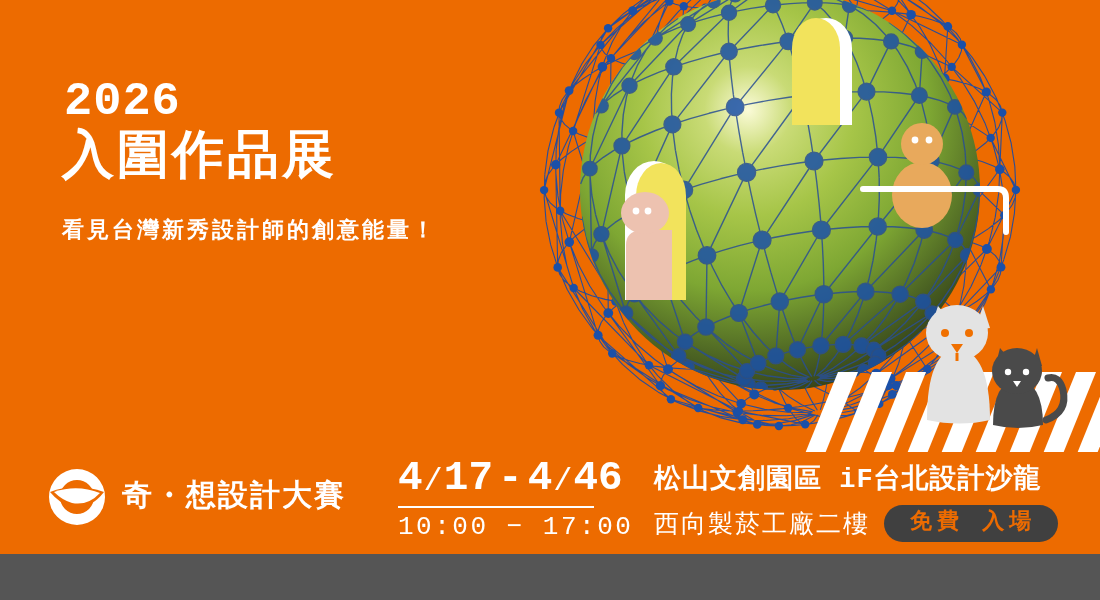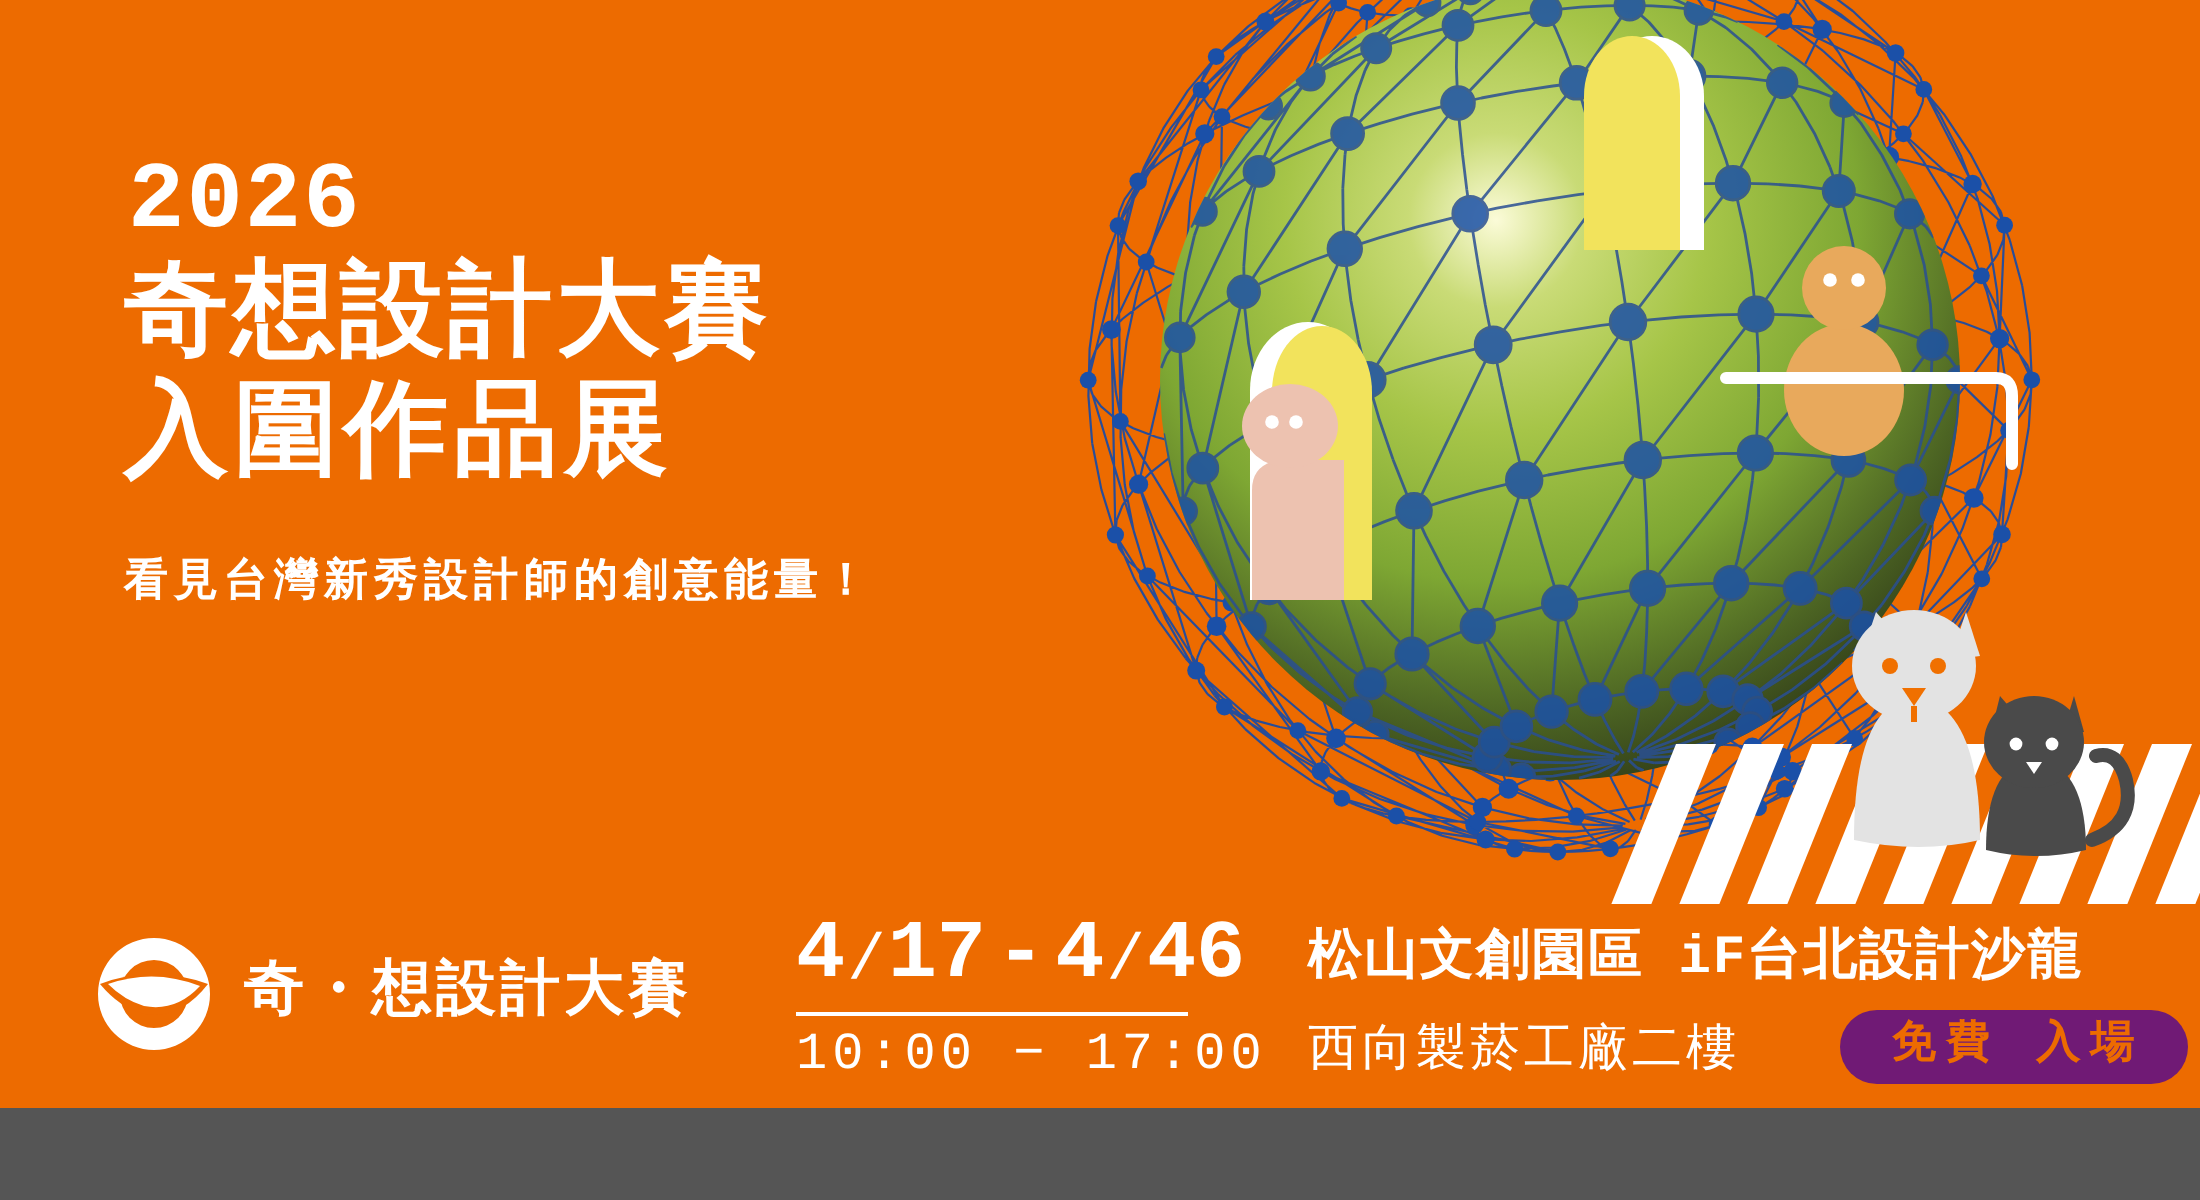--- a/index.html
+++ b/index.html
@@ -151,31 +151,30 @@
     font-size: 27px;
     font-weight: bold;
     letter-spacing: 1px;
     line-height: 1.1;
     white-space: nowrap;
   }
   .venue-row2 {
     display: flex;
     align-items: center;
     margin-top: 9px;
-    gap: 36px;
   }
   .venue-line2 {
     color: #FFFFFF;
     font-size: 25px;
     letter-spacing: 2px;
     white-space: nowrap;
   }
   .free-badge {
     margin-left: 14px;
-    background: #701a75;
+    background: #404040;
     color: #ED6B00;
     font-size: 22px;
     font-weight: bold;
     letter-spacing: 5px;
     border-radius: 999px;
     padding: 7px 22px 8px 26px;
     line-height: 1;
     white-space: nowrap;
   }
 </style>
@@ -492,21 +491,20 @@
       <ellipse cx="1017" cy="371" rx="25" ry="23" fill="#4A4A4A"></ellipse>
       <circle cx="1008" cy="372" r="3.2" fill="#FFFFFF"></circle>
       <circle cx="1026" cy="372" r="3.2" fill="#FFFFFF"></circle>
       <path d="M 1013 381 L 1021 381 L 1017 387 Z" fill="#FFFFFF"></path>
       <path d="M 1046 420 Q 1068 412 1063 390 Q 1059 375 1048 378" fill="none" stroke="#4A4A4A" stroke-width="7" stroke-linecap="round"></path>
     </g>
   </svg>
 
   <div class="left-copy">
     <div class="year">2026</div>
-    <div class="title-line title-1">奇想設計大賽</div>
     <div class="title-line title-2">入圍作品展</div>
     <div class="subtitle">看見台灣新秀設計師的創意能量！</div>
   </div>
 
   <div class="logo-block">
     <svg class="logo-mark" viewBox="0 0 62 62">
       <path d="M31 3 A28 28 0 1 0 31 59 A28 28 0 1 0 31 3 Z M31 14 A17 17 0 1 1 31 48 A17 17 0 1 1 31 14 Z" fill="#FFFFFF"></path>
       <path d="M4 26 Q30 16 58 26 Q44 44 26 41 Q14 38 4 26 Z" fill="#ED6B00"></path>
       <path d="M8 26 Q31 18 54 27 Q42 40 26 37 Q16 34 8 26 Z" fill="#FFFFFF"></path>
     </svg>

